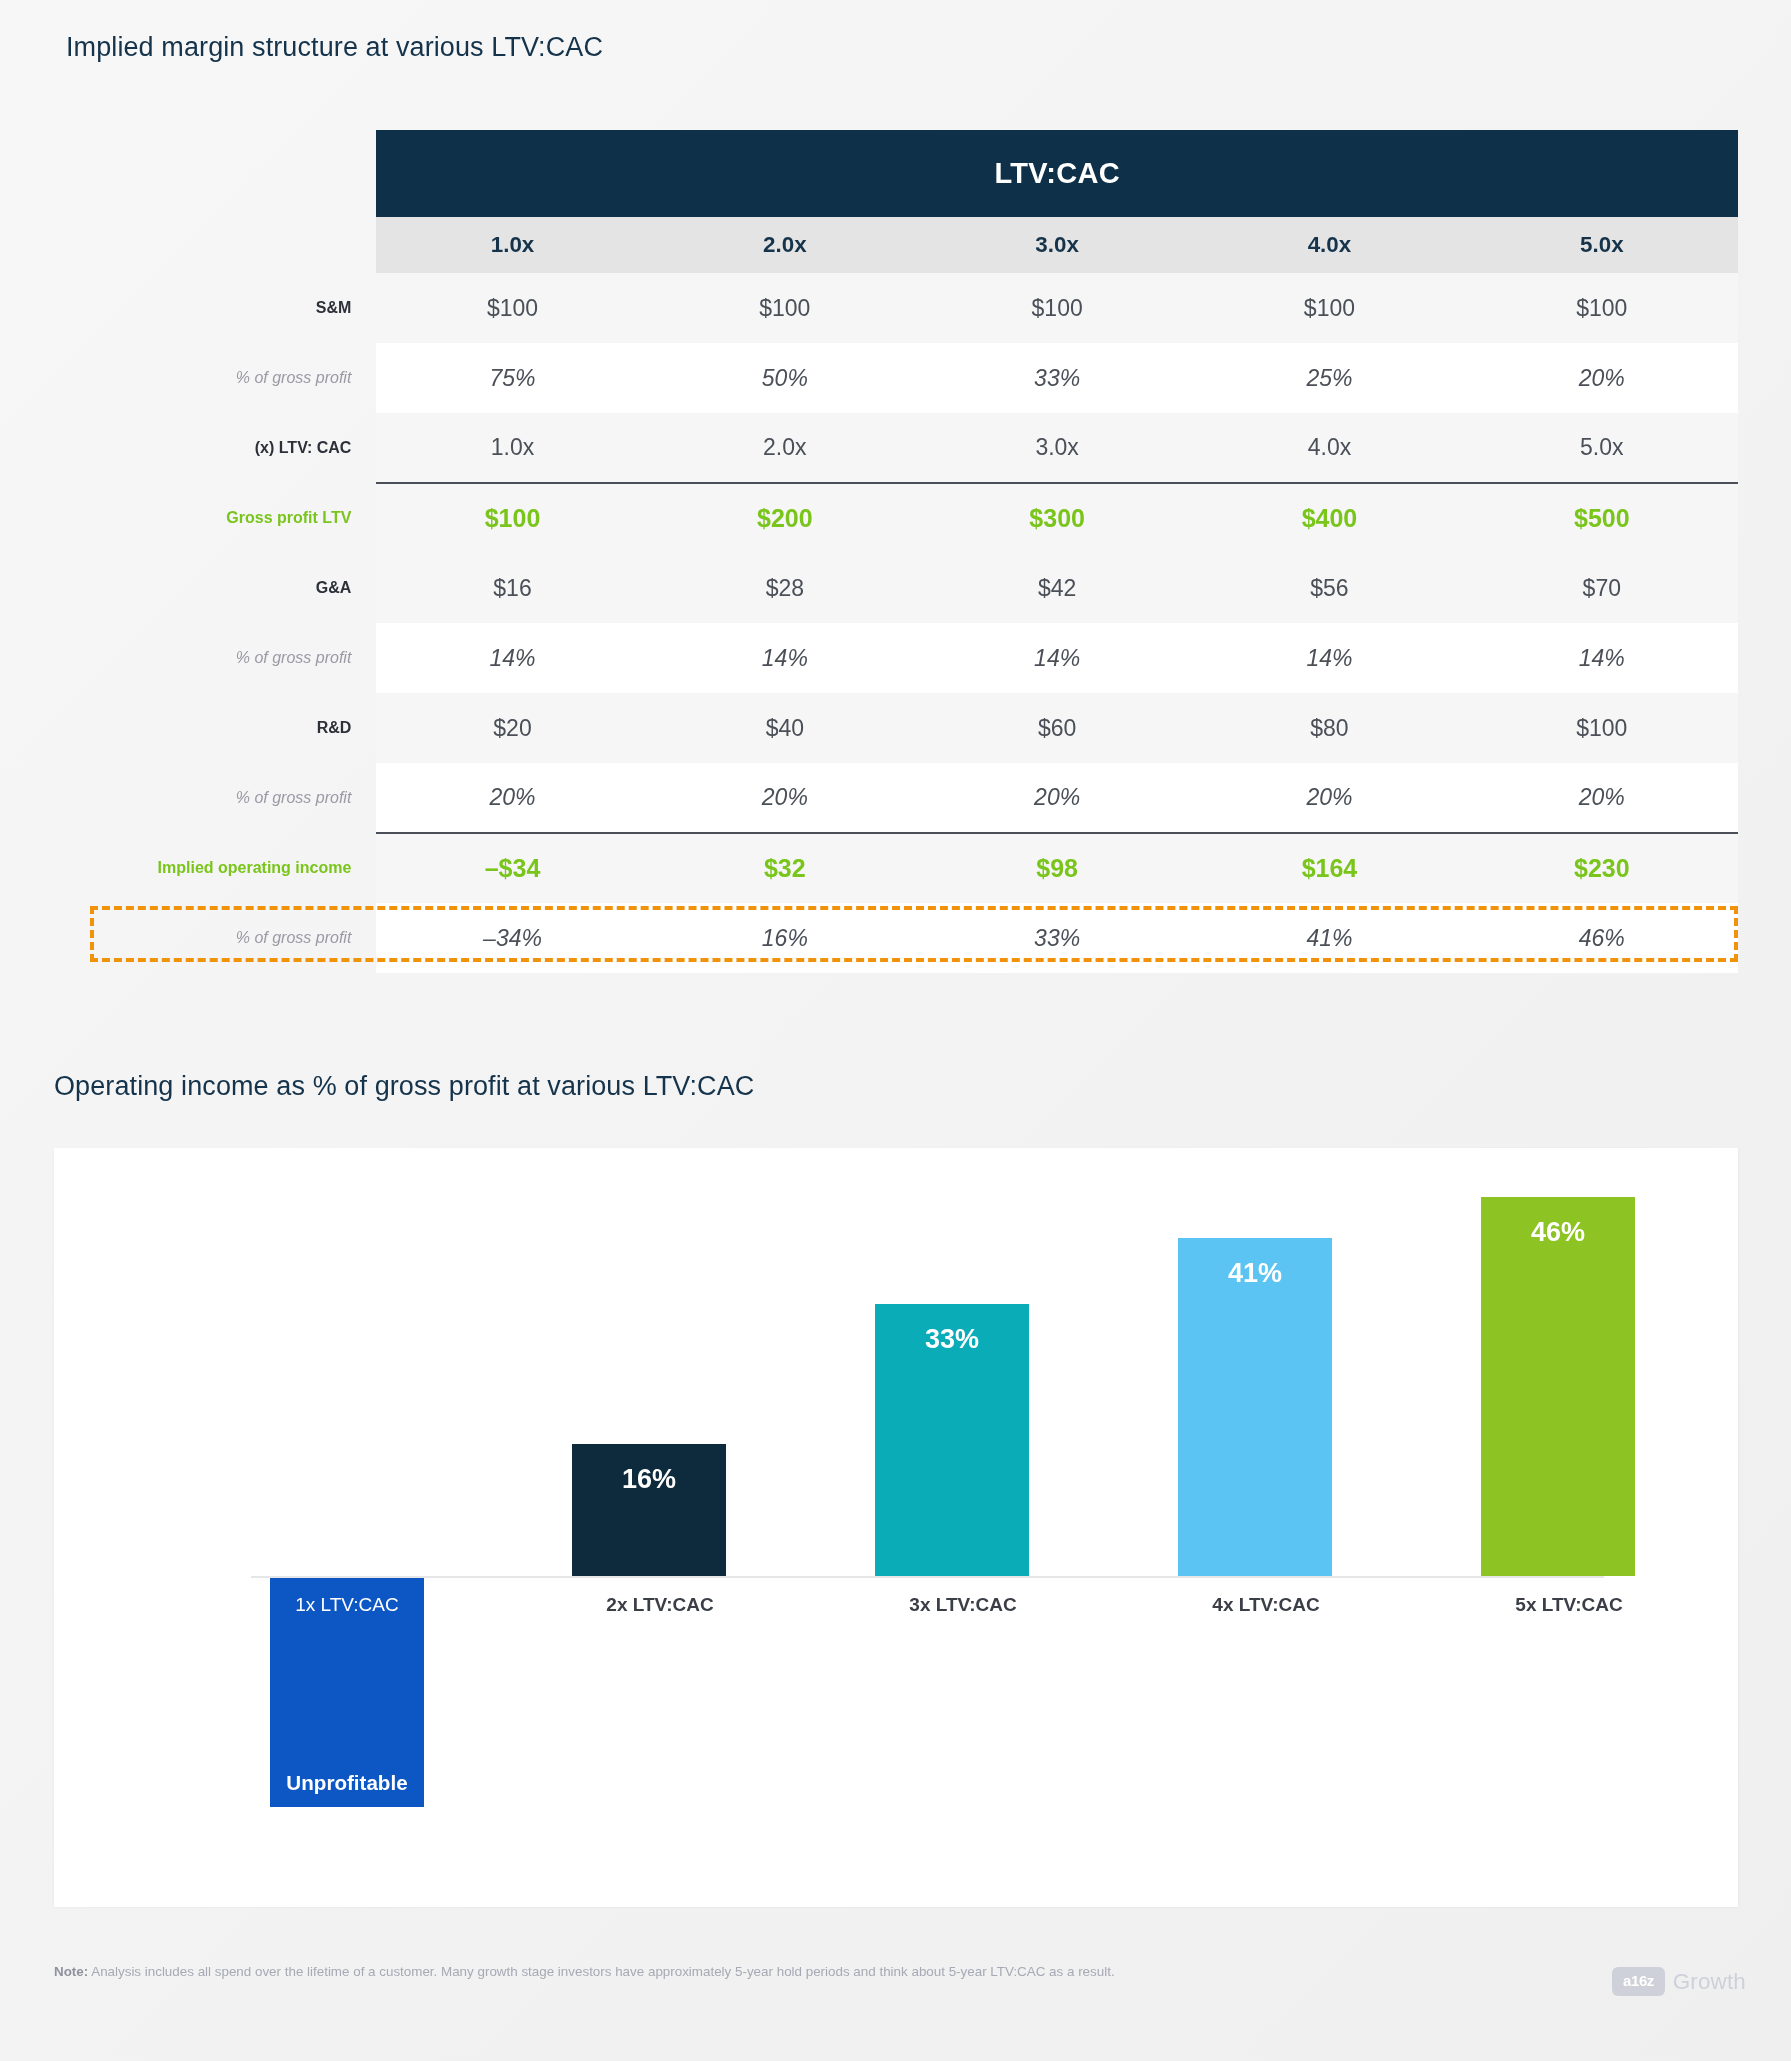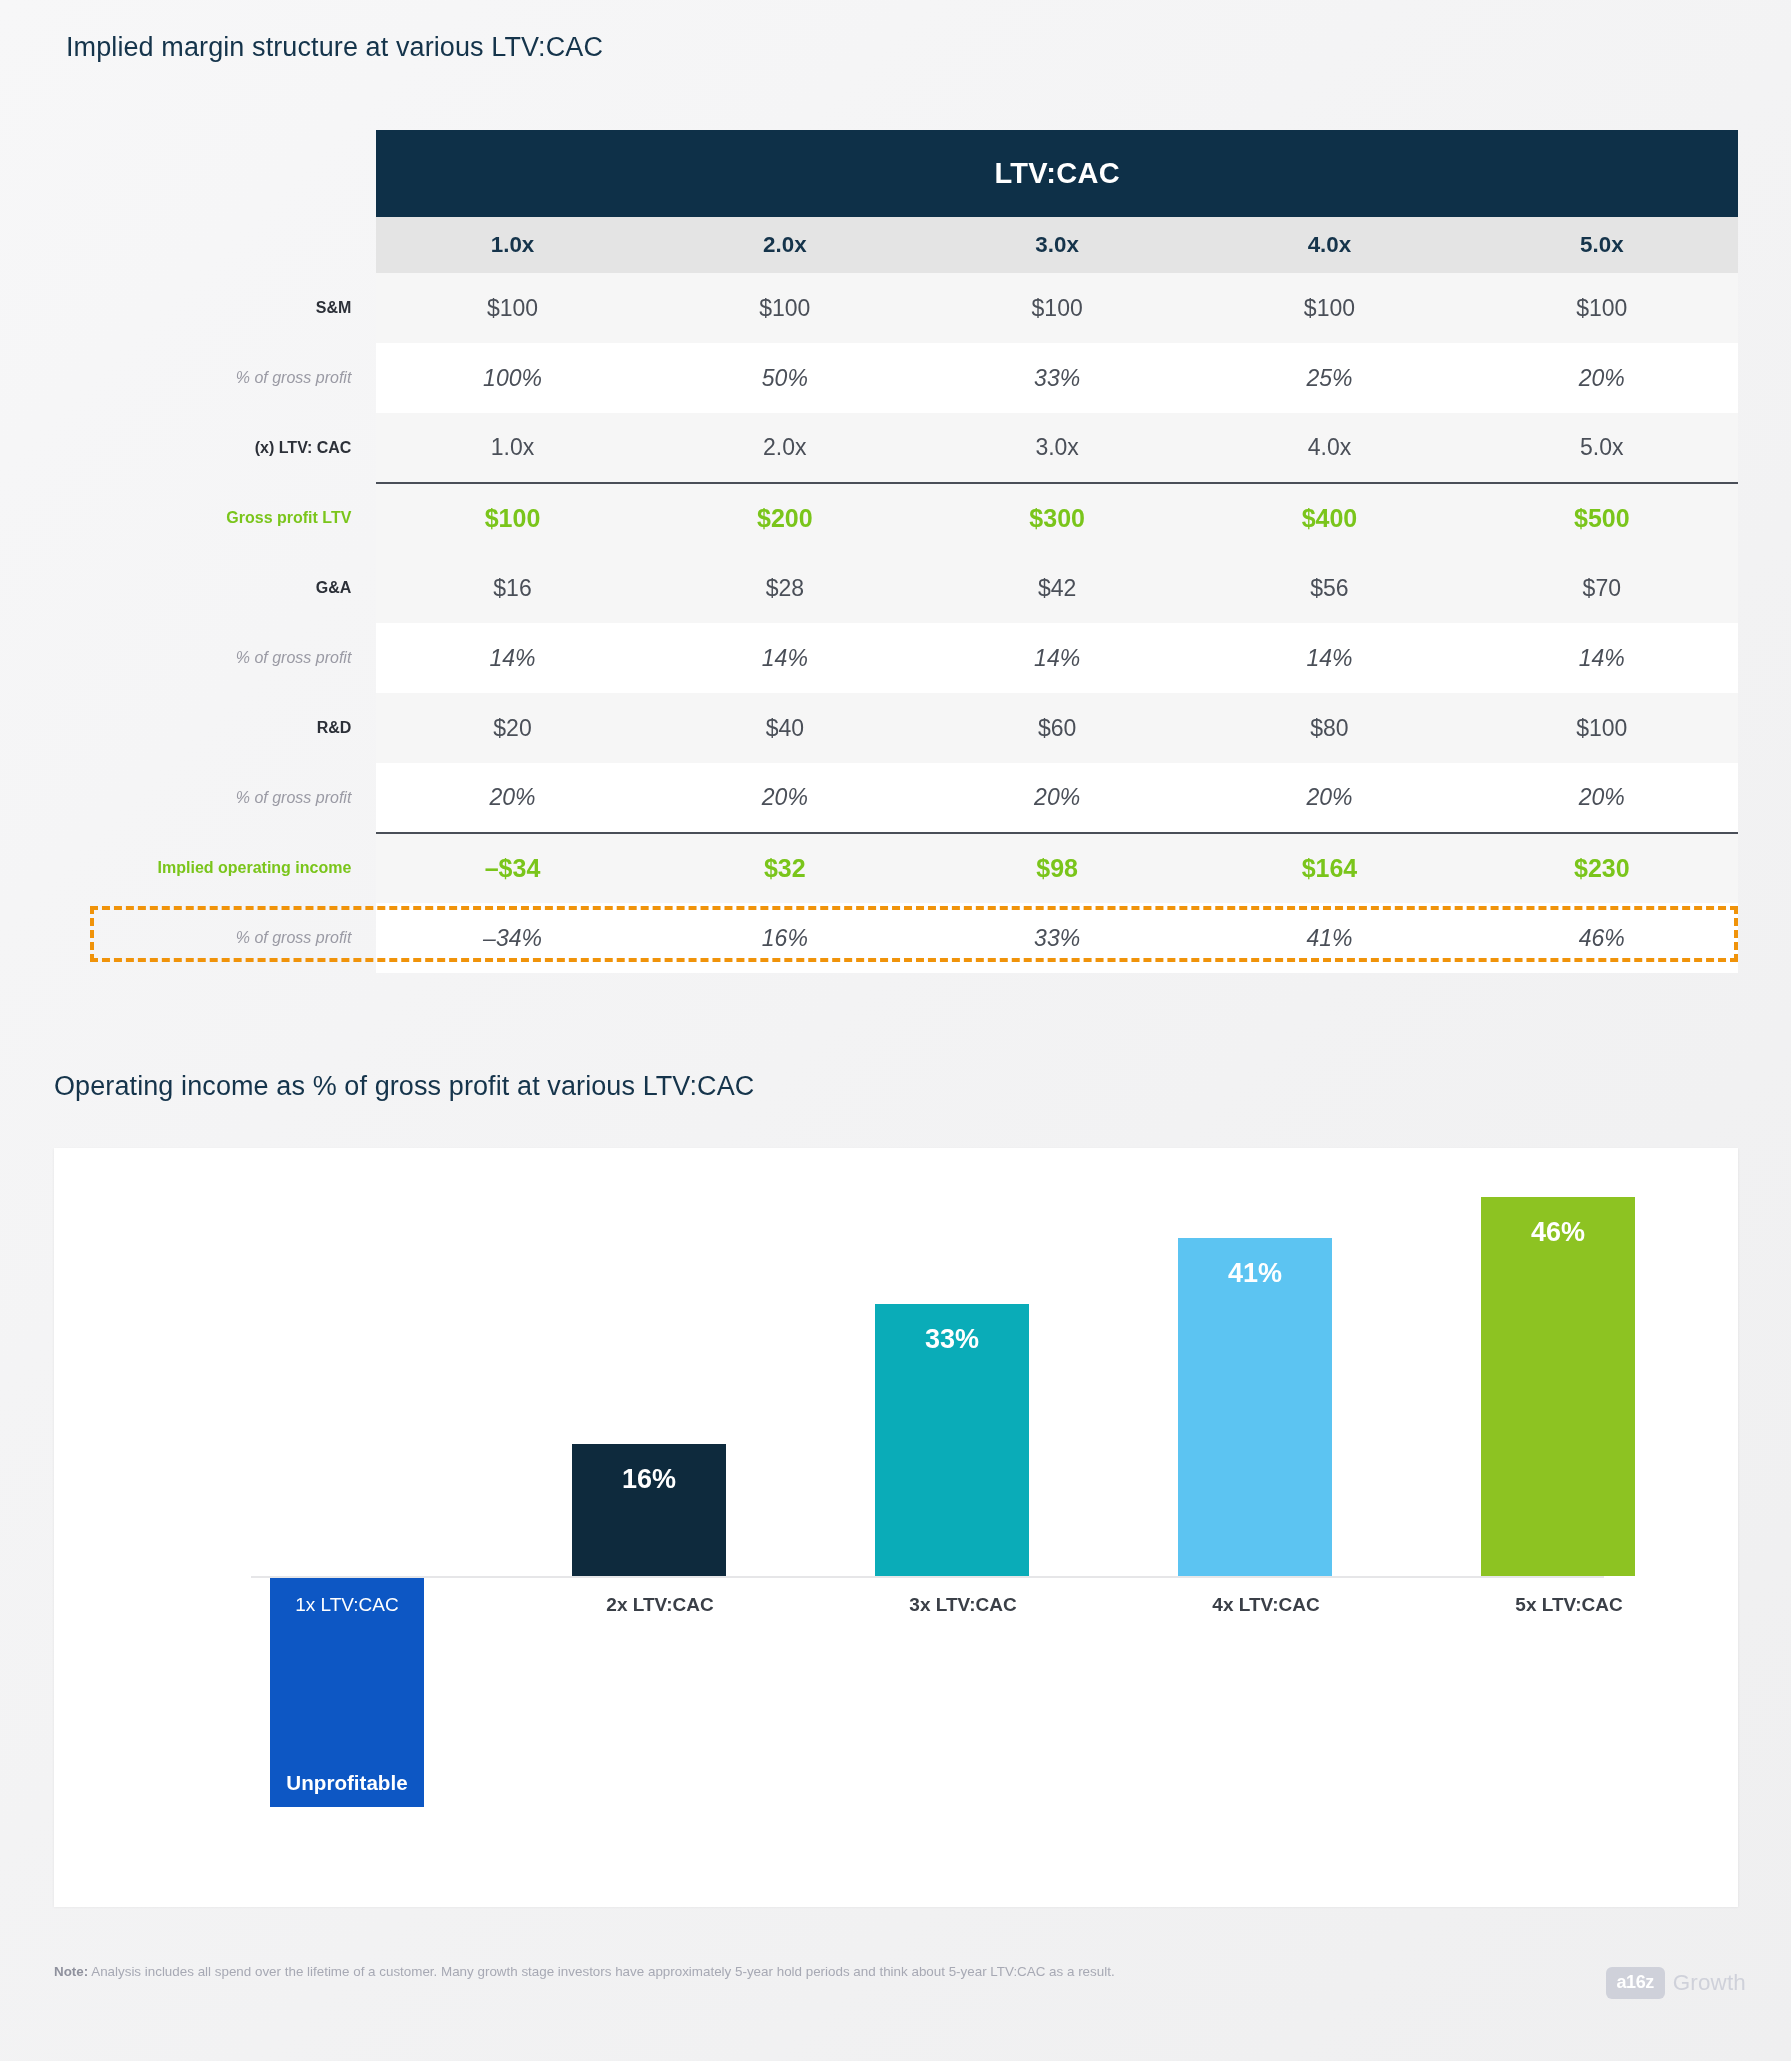--- a/index.html
+++ b/index.html
@@ -203,21 +203,21 @@
     position: absolute;
     right: 45px;
     top: 1967px;
     display: flex;
     align-items: center;
     gap: 8px;
   }
   .logo-mark {
     background: #cfd1da;
     color: #ffffff;
-    font-size: 18px;
+    font-size: 15px;
     font-weight: 700;
     letter-spacing: -0.4px;
     border-radius: 6px;
     padding: 6.3px 10.7px 8px 10.7px;
     line-height: 1;
   }
   .logo-word {
     color: #cfd1da;
     font-size: 22.4px;
     font-weight: 400;
@@ -257,21 +257,21 @@
           <tr class="shade">
             <td class="rowlabel bold">S&amp;M</td>
             <td class="cell">$100</td>
             <td class="cell">$100</td>
             <td class="cell">$100</td>
             <td class="cell">$100</td>
             <td class="cell">$100</td>
           </tr>
           <tr class="plain">
             <td class="rowlabel muted">% of gross profit</td>
-            <td class="cell italic">100%</td>
+            <td class="cell italic">75%</td>
             <td class="cell italic">50%</td>
             <td class="cell italic">33%</td>
             <td class="cell italic">25%</td>
             <td class="cell italic">20%</td>
           </tr>
           <tr class="shade">
             <td class="rowlabel bold">(x) LTV: CAC</td>
             <td class="cell">1.0x</td>
             <td class="cell">2.0x</td>
             <td class="cell">3.0x</td>

